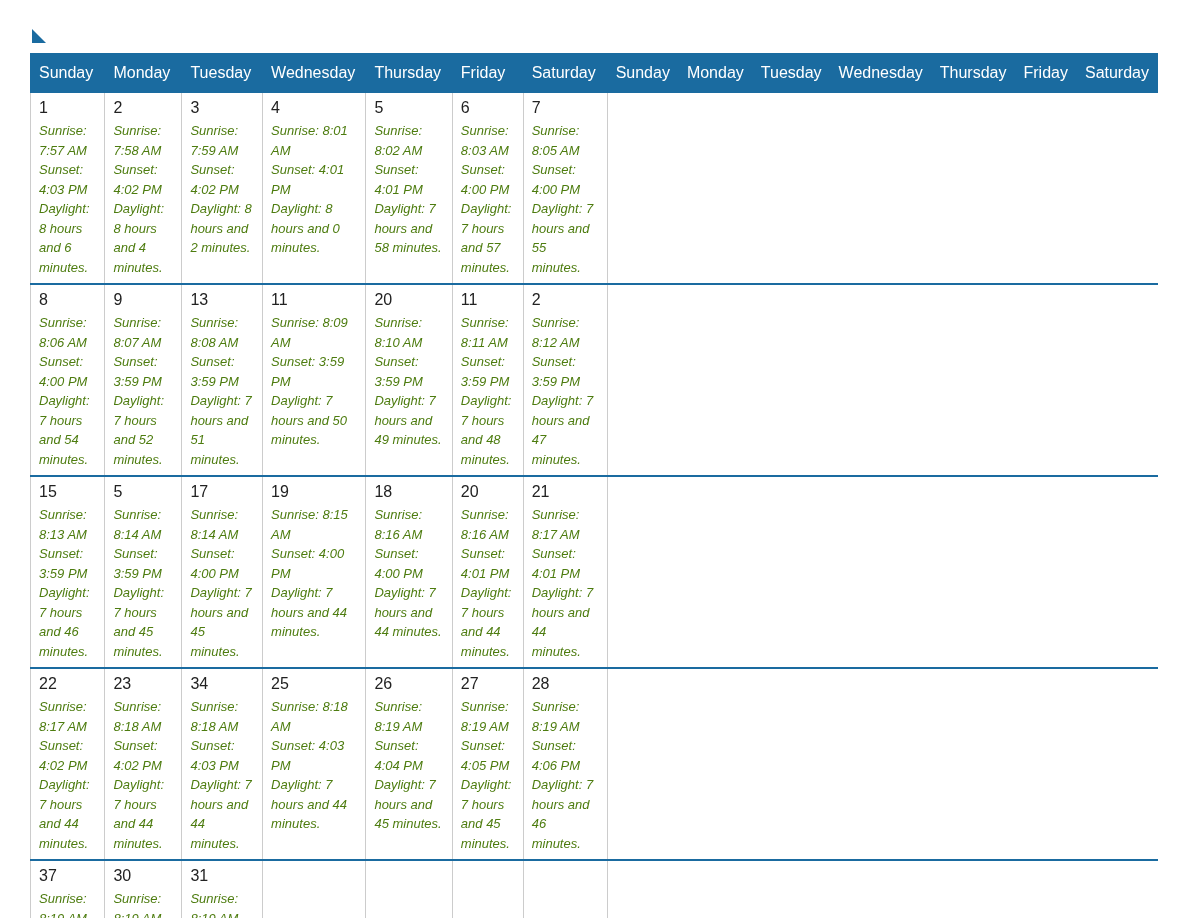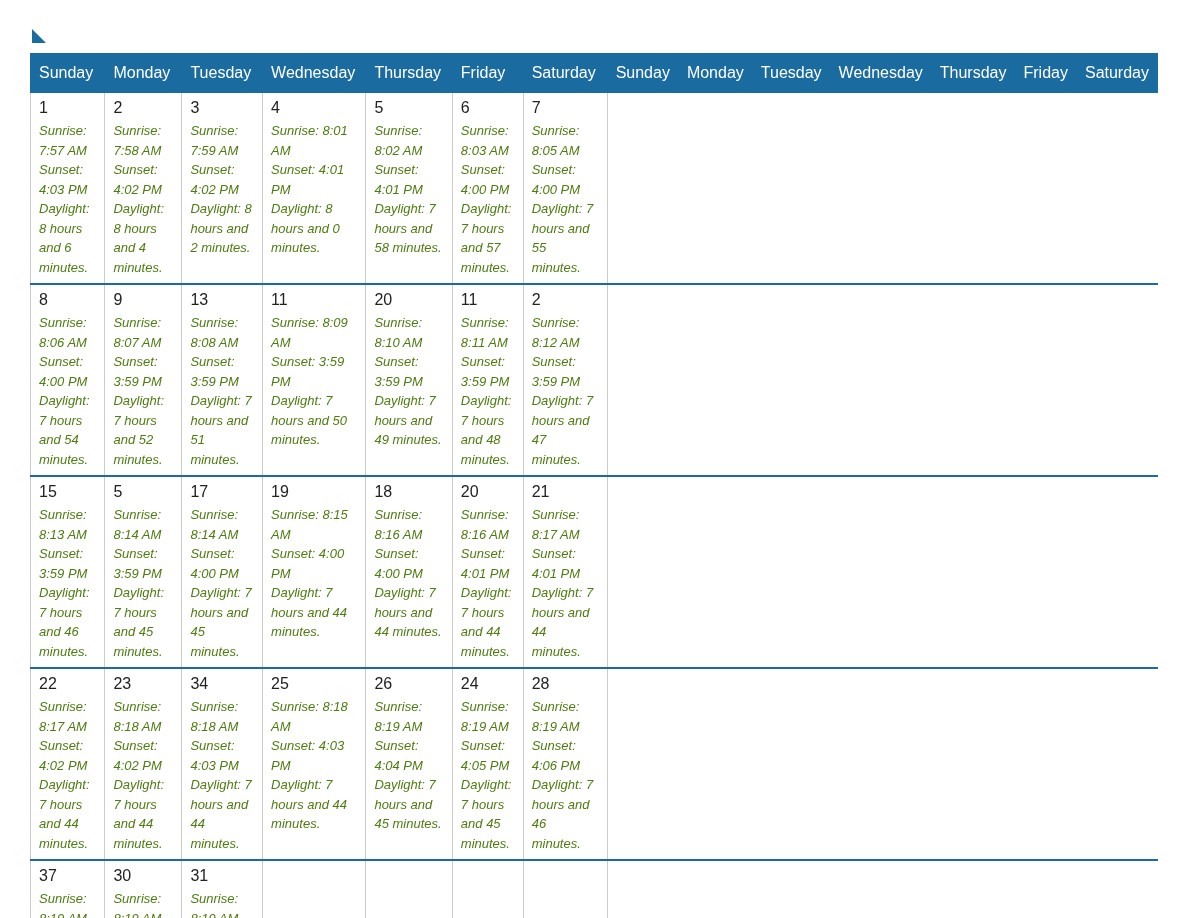--- a/index.html
+++ b/index.html
@@ -248,21 +248,21 @@
         </td>
         <td>
           <span class="day-number">25</span>
           <div class="day-info">Sunrise: 8:18 AM<br>Sunset: 4:03 PM<br>Daylight: 7 hours and 44 minutes.</div>
         </td>
         <td>
           <span class="day-number">26</span>
           <div class="day-info">Sunrise: 8:19 AM<br>Sunset: 4:04 PM<br>Daylight: 7 hours and 45 minutes.</div>
         </td>
         <td>
-          <span class="day-number">24</span>
+          <span class="day-number">27</span>
           <div class="day-info">Sunrise: 8:19 AM<br>Sunset: 4:05 PM<br>Daylight: 7 hours and 45 minutes.</div>
         </td>
         <td>
           <span class="day-number">28</span>
           <div class="day-info">Sunrise: 8:19 AM<br>Sunset: 4:06 PM<br>Daylight: 7 hours and 46 minutes.</div>
         </td>
       </tr>
       <tr>
         <td>
           <span class="day-number">37</span>

